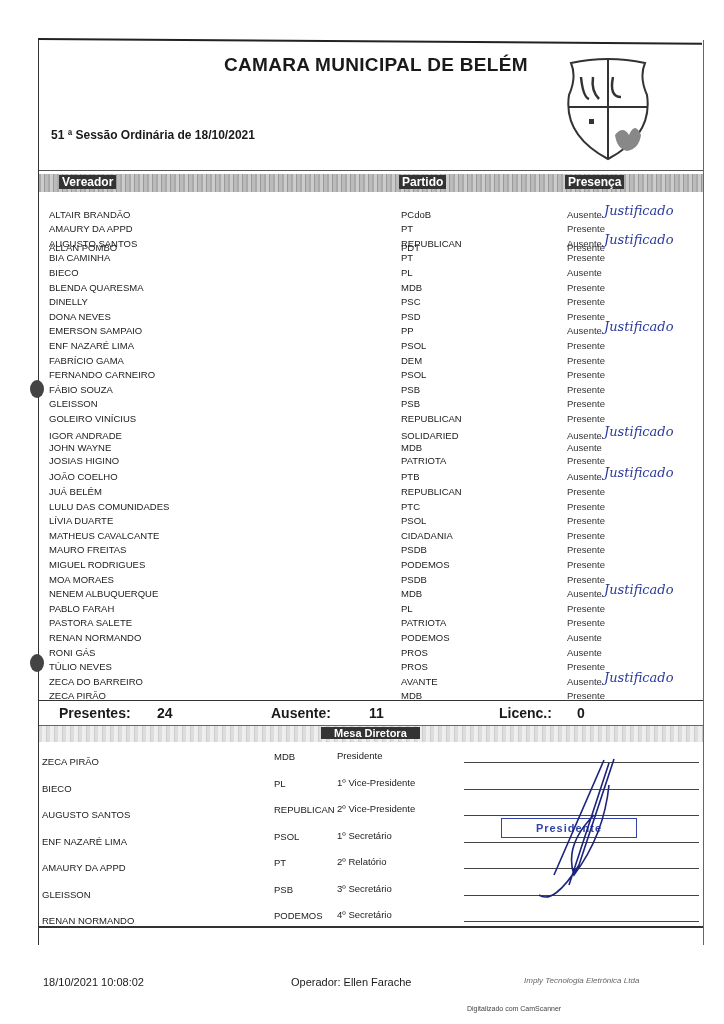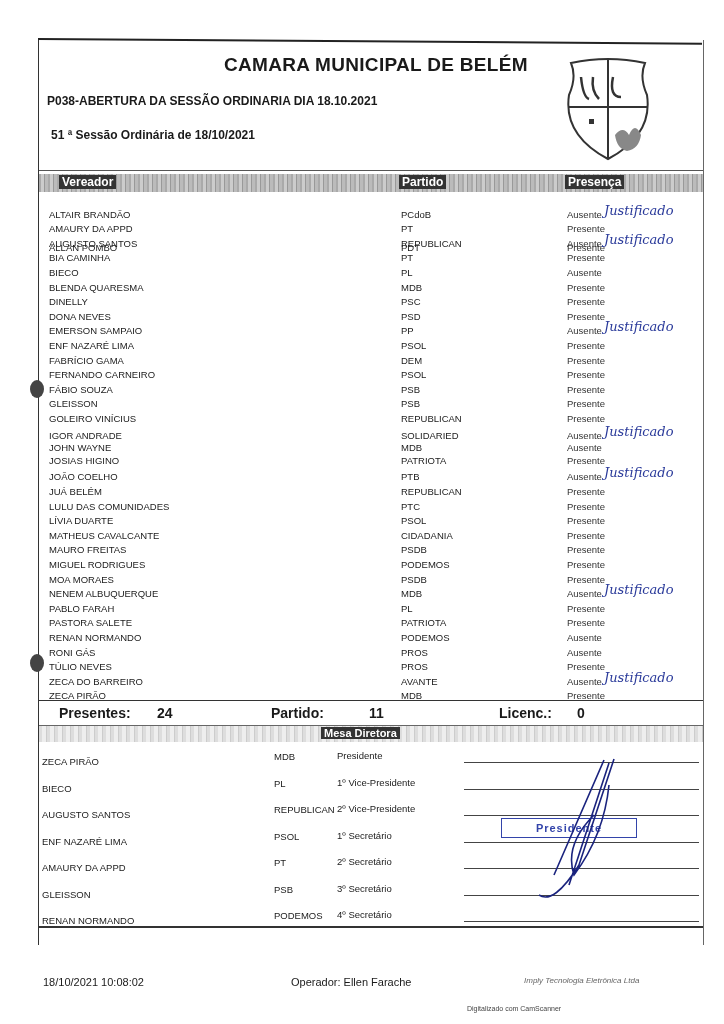--- a/index.html
+++ b/index.html
@@ -16,40 +16,39 @@
   .th span{position:absolute;top:1px;font-size:12px;font-weight:bold;color:#fff;background:#333;padding:0 3px;}
   .rows{position:absolute;left:0;top:154px;width:664px;}
   .row{position:absolute;left:0;width:664px;height:14.6px;font-size:9.5px;}
   .row .name{position:absolute;left:10px;}
   .row .party{position:absolute;left:362px;}
   .row .pres{position:absolute;left:528px;color:#333;}
   .row .just{position:absolute;left:565px;top:-6px;font-family:"DejaVu Serif",serif;font-style:italic;font-size:13px;color:#2a3a9a;}
   .totals{position:absolute;left:0;top:660px;width:664px;height:24px;border-top:1.5px solid #333;border-bottom:1px solid #666;font-size:14px;font-weight:bold;}
   .totals span{position:absolute;top:4px;}
   .mesa-h{position:absolute;left:0;top:686px;width:664px;height:16px;background:repeating-linear-gradient(90deg,#ddd 0 3px,#eee 3px 7px,#ccc 7px 8px);}
-  .mesa-h span{position:absolute;left:282px;top:1px;background:#333;color:#fff;font-size:11px;font-weight:bold;padding:0 3px;}
+  .mesa-h span{position:absolute;left:282px;top:1px;background:#333;color:#fff;font-size:11px;font-weight:bold;padding:0 13px;}
   .mrow{position:absolute;left:0;width:664px;height:26px;font-size:9.5px;}
   .mrow .mn{position:absolute;left:3px;top:8px;}
   .mrow .mp{position:absolute;left:235px;top:3px;}
   .mrow .mr{position:absolute;left:298px;top:2px;}
   .mrow .line{position:absolute;left:425px;top:14px;width:235px;height:1px;background:#444;}
   .stamp{position:absolute;left:462px;top:778px;width:134px;height:18px;border:1.5px solid #3344aa;color:#3344aa;font-size:11px;text-align:center;line-height:18px;font-weight:bold;letter-spacing:1px;}
   .footer-line{position:absolute;left:0;top:886px;width:664px;height:1.5px;background:#333;}
   .foot{position:absolute;top:893px;font-size:11px;margin-top:43px;}
   .cam{position:absolute;left:467px;top:1005px;font-size:7px;color:#444;}
   .hole{position:absolute;width:14px;height:18px;border-radius:50%;background:#444;}
 </style>
 </head>
 <body>
 
 <div class="topline"></div>
 <div class="page">
   <div class="header">
     <div class="title">CAMARA MUNICIPAL DE BELÉM</div>
-    <div class="session-title">P038-ABERTURA DA SESSÃO ORDINARIA DIA 18.10.2021</div>
     <div class="session-num">51 ª Sessão Ordinária de 18/10/2021</div>
     <svg class="crest" viewBox="0 0 90 108">
       <path d="M8 8 Q45 0 82 8 Q76 22 84 40 Q90 80 45 104 Q0 80 6 40 Q14 22 8 8Z" fill="#fff" stroke="#333" stroke-width="2"></path>
       <line x1="45" y1="4" x2="45" y2="104" stroke="#333" stroke-width="2"></line>
       <line x1="6" y1="52" x2="85" y2="52" stroke="#333" stroke-width="2"></line>
       <path d="M18 22 q2 20 8 22 M30 22 q-2 14 6 22 M50 22 q-4 20 8 20" stroke="#333" stroke-width="2.5" fill="none"></path>
       <rect x="26" y="64" width="5" height="5" fill="#333"></rect>
       <path d="M52 80 q8 -10 14 0 q6 -14 12 0 q-2 14 -14 16 q-10 -2 -12 -16Z" fill="#888"></path>
     </svg>
   </div>
@@ -241,21 +240,21 @@
       <div class="row" style="top: 496.4px;">
         <span class="name">ZECA PIRÃO</span>
         <span class="party">MDB</span>
         <span class="pres">Presente</span>
       </div>
     </div>
 
   <div class="totals">
     <span style="left:20px">Presentes:</span>
     <span style="left:118px">24</span>
-    <span style="left:232px">Partido:</span>
+    <span style="left:232px">Ausente:</span>
     <span style="left:330px">11</span>
     <span style="left:460px">Licenc.:</span>
     <span style="left:538px">0</span>
   </div>
 
   <div class="mesa-h">
     <span>Mesa Diretora</span>
   </div>
   <div id="mesa">
       <div class="mrow" style="top: 708px;">
@@ -278,21 +277,21 @@
       </div>
       <div class="mrow" style="top: 787.5px;">
         <span class="mn">ENF NAZARÉ LIMA</span>
         <span class="mp">PSOL</span>
         <span class="mr">1º Secretário</span>
         <span class="line"></span>
       </div>
       <div class="mrow" style="top: 814px;">
         <span class="mn">AMAURY DA APPD</span>
         <span class="mp">PT</span>
-        <span class="mr">2º Secretário</span>
+        <span class="mr">2º Relatório</span>
         <span class="line"></span>
       </div>
       <div class="mrow" style="top: 840.5px;">
         <span class="mn">GLEISSON</span>
         <span class="mp">PSB</span>
         <span class="mr">3º Secretário</span>
         <span class="line"></span>
       </div>
       <div class="mrow" style="top: 867px;">
         <span class="mn">RENAN NORMANDO</span>

